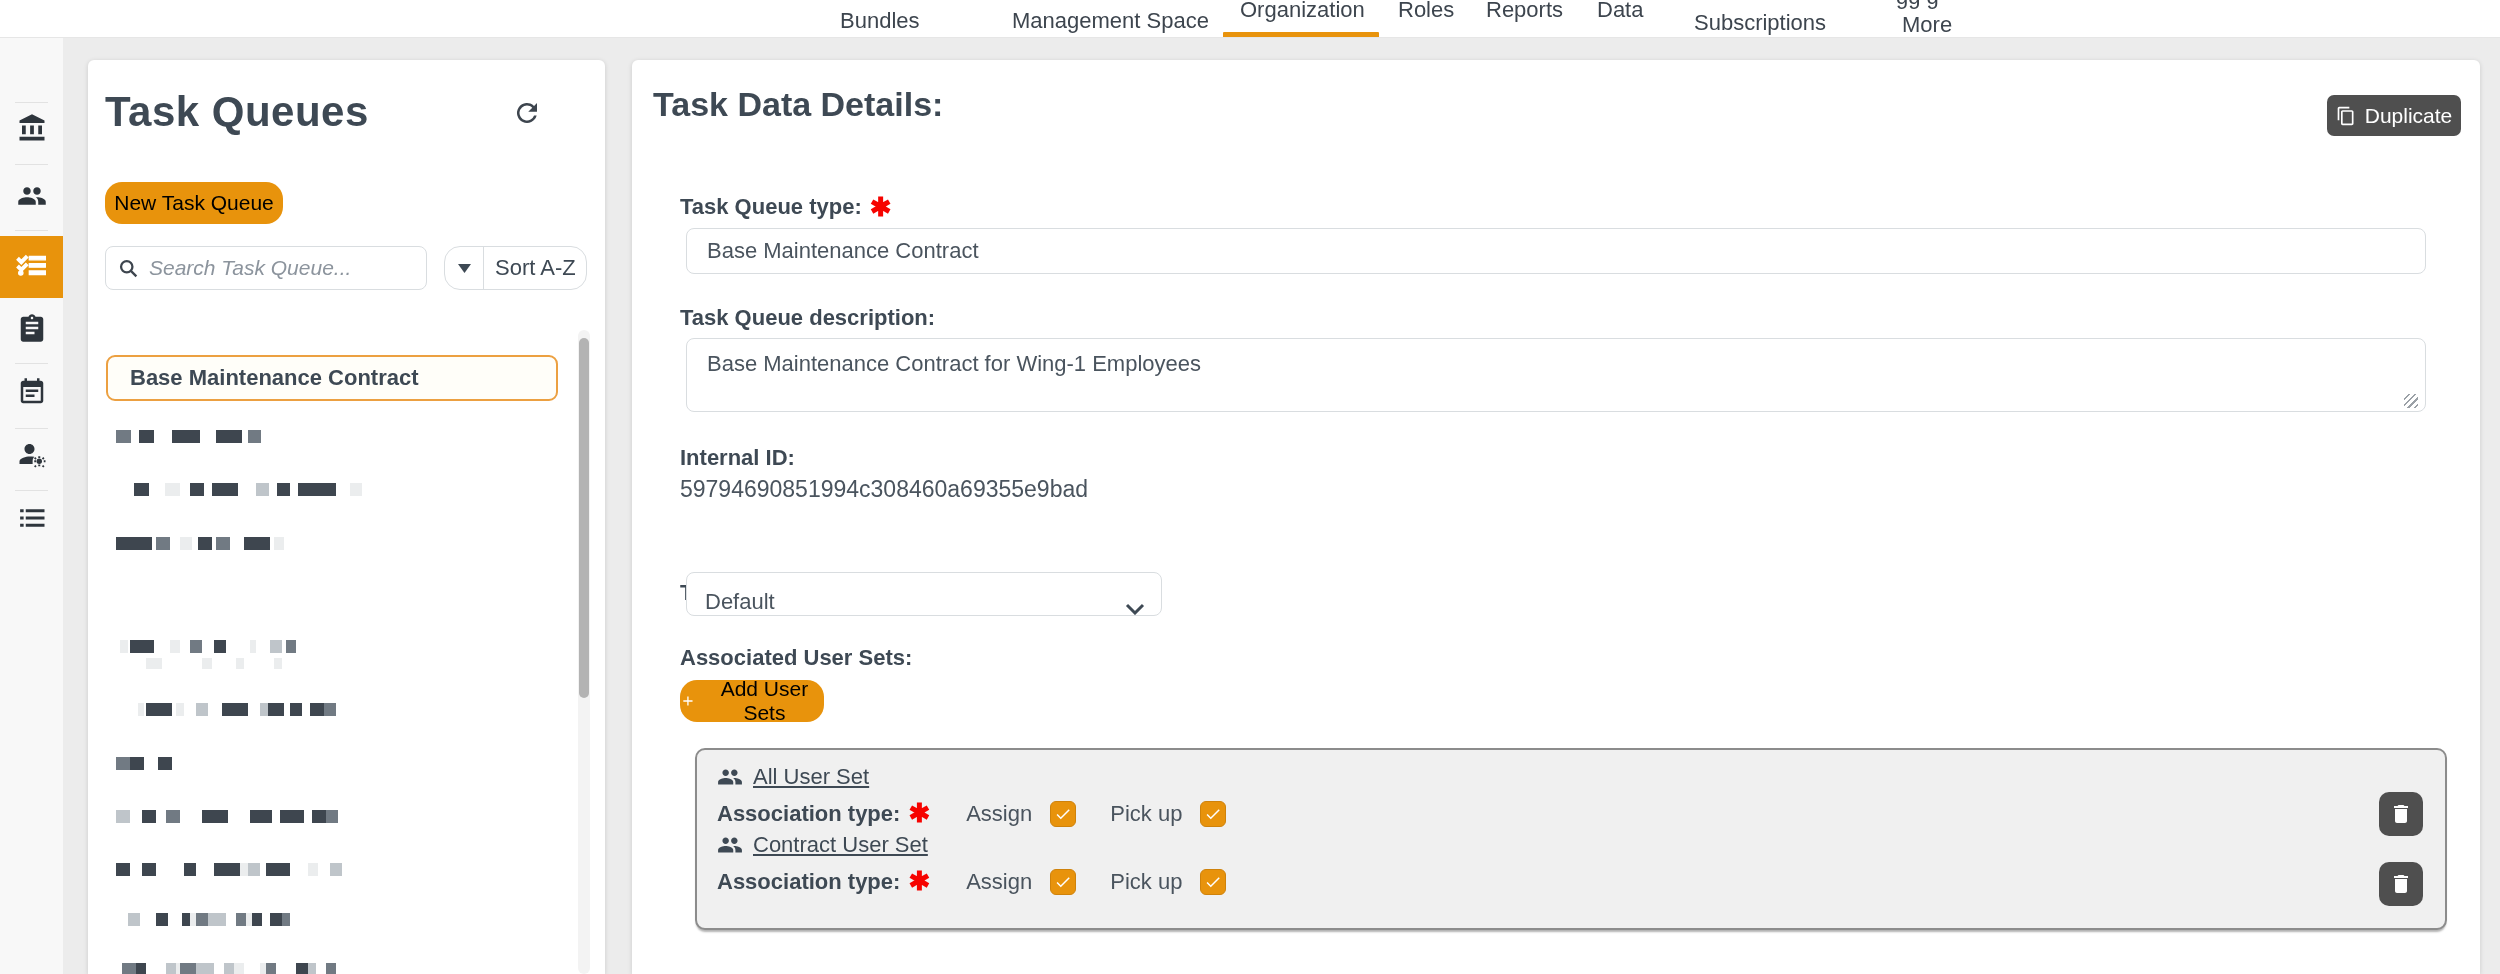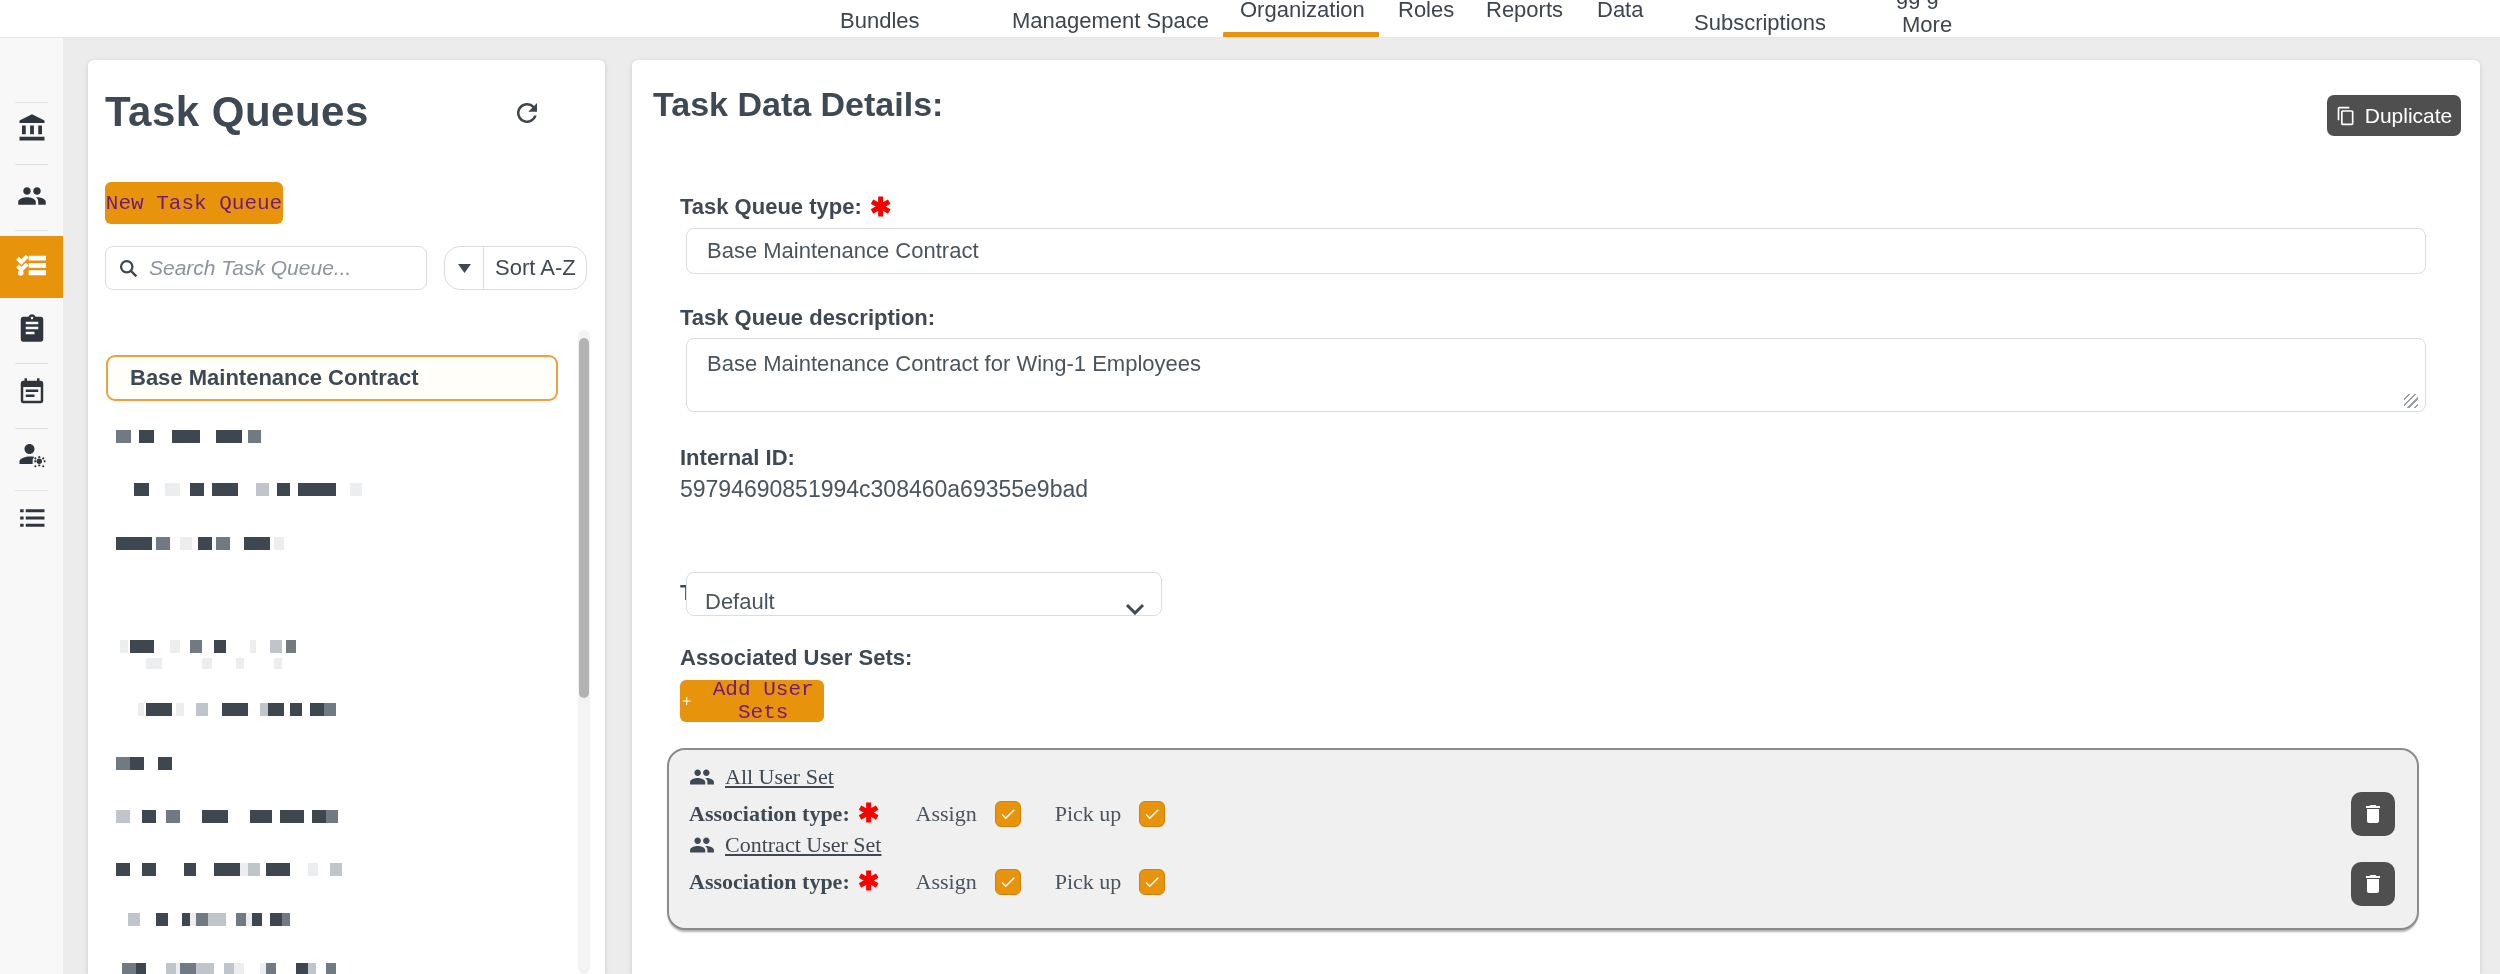--- a/index.html
+++ b/index.html
@@ -24,22 +24,22 @@
 
   
   .card { position:absolute; background:#ffffff; border-radius:6px 6px 0 0; box-shadow:0 1px 5px rgba(0,0,0,.14); }
   #left-panel  { left:88px;  top:60px; width:517px;  height:914px; }
   #right-panel { left:632px; top:60px; width:1848px; height:914px; }
 
   
   .panel-title { position:absolute; font-size:42px; font-weight:bold; color:#3e4954; letter-spacing:.5px; }
   .refresh-btn { position:absolute; width:34px; height:34px; cursor:pointer; }
   .refresh-btn svg { width:30px; height:30px; fill:#3d454e; }
-  .btn-orange { position:absolute; background:#e8930c; color:#701a75; border:none; border-radius:6px;
-                font-size:21px; font-family:Liberation Mono, monospace; display:flex; align-items:center; justify-content:center;
+  .btn-orange { position:absolute; background:#e8930c; color:#000000; border:none; border-radius:17px;
+                font-size:21px; font-family:Liberation Sans, sans-serif; display:flex; align-items:center; justify-content:center;
                 cursor:pointer; gap:9px; }
   .search-box { position:absolute; left:17px; top:186px; width:322px; height:44px; border:1px solid #d9dde0;
                 border-radius:8px; background:#fff; display:flex; align-items:center; padding:0 12px; gap:10px; }
   .search-box svg { width:21px; height:21px; stroke:#3d454e; fill:none; stroke-width:2.6; flex:0 0 auto; }
   .search-box input { border:none; outline:none; font-size:21px; font-style:italic; color:#4a545e; width:100%;
                       font-family:inherit; background:transparent; }
   .search-box input::placeholder { color:#8c949d; opacity:1; }
   .sort-box { position:absolute; left:356px; top:186px; width:143px; height:44px; border:1px solid #d9dde0;
               border-radius:16px; background:#fff; display:flex; align-items:stretch; }
   .sort-caret { width:39px; display:flex; align-items:center; justify-content:center; border-right:1px solid #d9dde0; cursor:pointer; }
@@ -73,22 +73,22 @@
   .f-textarea { position:absolute; left:54px; width:1740px; height:74px; border:1px solid #d9dde0; border-radius:8px;
                 font-size:22px; color:#4a545e; padding:12px 20px; font-family:inherit; background:#fff; resize:none; overflow:hidden; }
   .resize-grip { position:absolute; width:14px; height:14px;
                  background:repeating-linear-gradient(135deg, transparent 0 3px, #9aa0a6 3px 4.5px); cursor:nwse-resize; }
   .id-value { position:absolute; font-size:23px; color:#4a545e; }
   .f-select { position:absolute; left:54px; width:476px; height:44px; border:1px solid #d9dde0; border-radius:8px;
               background:#fff; display:flex; align-items:center; justify-content:space-between; padding:0 16px 0 18px;
               font-size:22px; color:#4a545e; cursor:pointer; }
   .f-select svg { width:20px; height:12px; stroke:#3e4954; stroke-width:3; fill:none; }
 
-  .userset-box { position:absolute; left:35px; top:688px; width:1752px; height:182px; background:#f0f0f0;
-                 border:2px solid #8c8c8c; border-radius:18px; box-shadow:0 3px 2px -1px rgba(0,0,0,.3);font-family:Liberation Serif, serif; }
+  .userset-box { position:absolute; left:63px; top:688px; width:1752px; height:182px; background:#f0f0f0;
+                 border:2px solid #8c8c8c; border-radius:10px; box-shadow:0 3px 2px -1px rgba(0,0,0,.3); }
   .us-link-row { position:absolute; left:20px; display:flex; align-items:center; gap:10px; }
   .us-link-row svg { width:26px; height:26px; fill:#3e4954; }
   .us-link { font-size:22px; color:#3e4954; text-decoration:underline; cursor:pointer; }
   .assoc-row { position:absolute; left:20px; display:flex; align-items:center; }
   .assoc-label { font-size:22px; font-weight:bold; color:#3e4954; }
   .assoc-opt { font-size:22px; color:#4a545e; }
   .cbx { width:26px; height:26px; background:#e8930c; border:1px solid #cf820b; border-radius:6px;
          display:flex; align-items:center; justify-content:center; cursor:pointer; }
   .cbx svg { width:18px; height:18px; fill:#ffffff; }
   .trash-btn { position:absolute; right:22px; width:44px; height:44px; background:#4f4f4f; border:none; border-radius:10px;

